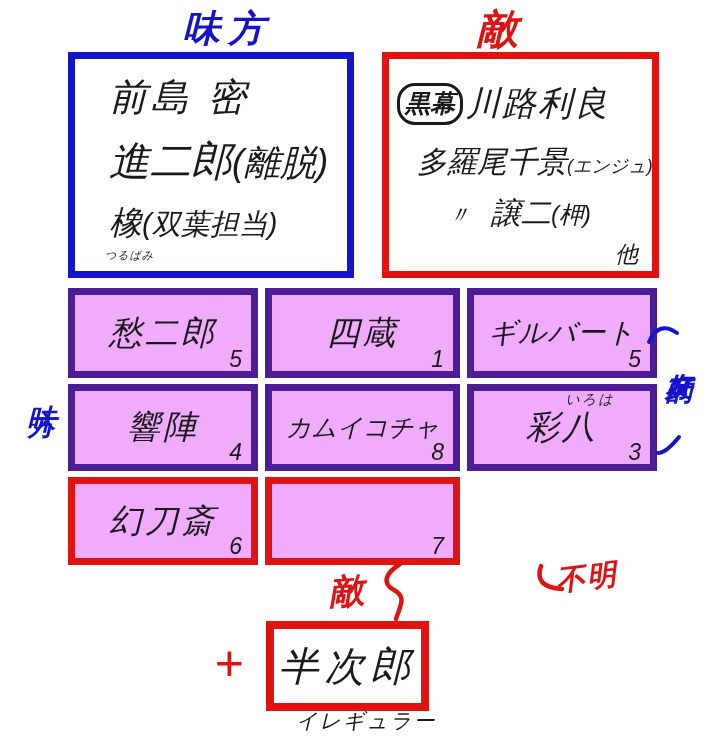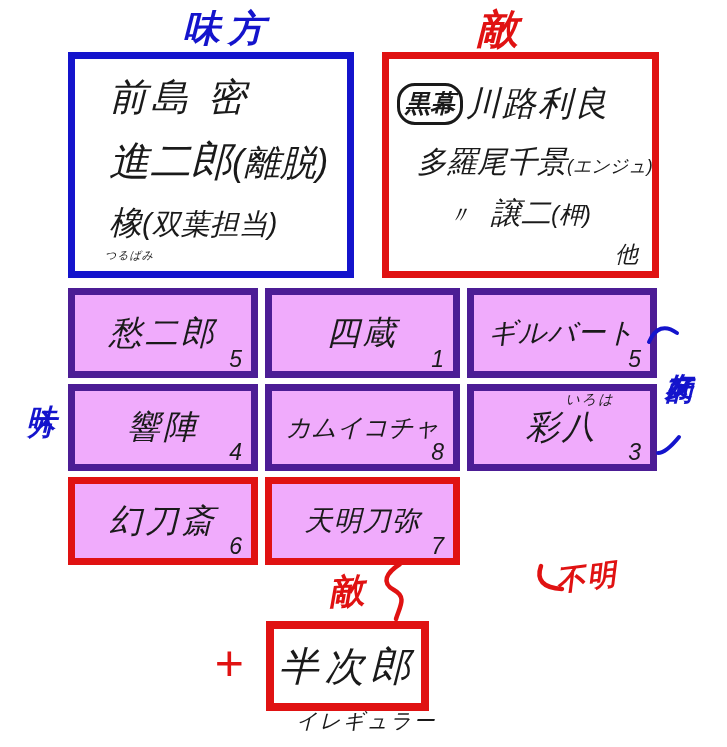--- a/index.html
+++ b/index.html
@@ -119,21 +119,20 @@
     <div class="cell">
         <span class="furi">いろは</span>
         <span class="cname">彩八</span>
         <span class="cnum">3</span>
       </div>
     <div class="cell red">
         <span class="cname">幻刀斎</span>
         <span class="cnum">6</span>
       </div>
     <div class="cell red fs28">
-        <span class="cname">天明刀弥</span>
         <span class="cnum">7</span>
       </div>
   </div>
 
   <div class="vtext side-ally">味方</div>
   <div class="vtext friendly">友好的</div>
 
   <div class="enemy-pointer">敵</div>
   <div class="unknown">不明</div>
 

